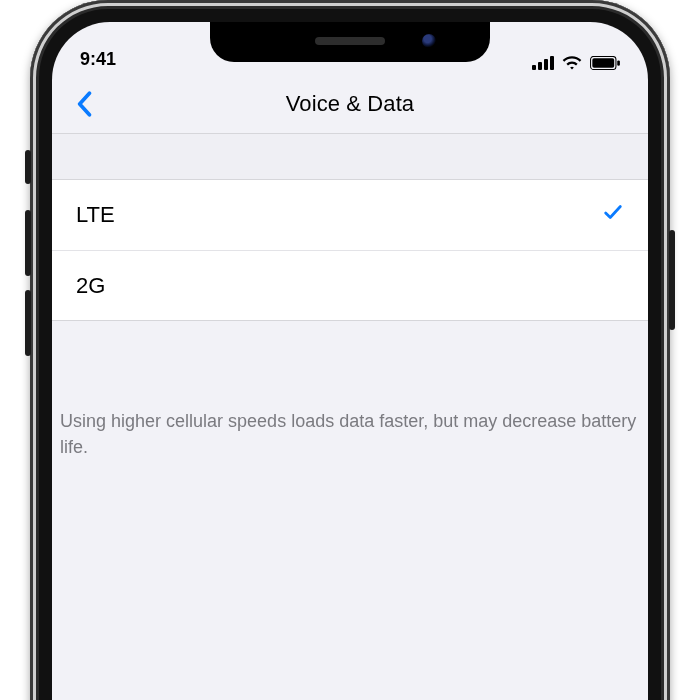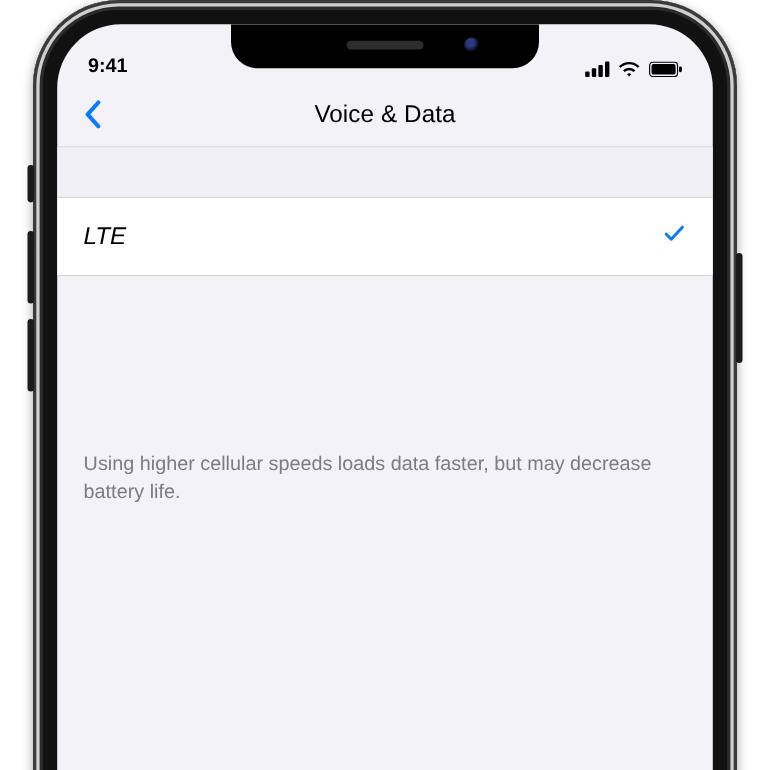--- a/index.html
+++ b/index.html
@@ -53,25 +53,25 @@
     .nav-title{font-size:22px;font-weight:400;letter-spacing:.1px;color:#000;}
     .back{position:absolute;left:14px;top:50%;transform:translateY(-50%);width:36px;height:36px;
       display:flex;align-items:center;justify-content:center;}
     
     .spacer{position:absolute;top:112px;left:0;right:0;height:46px;background:#efeff4;
       border-bottom:1px solid #d6d6da;}
     
     .list{position:absolute;top:158px;left:0;right:0;background:#fff;
       border-top:0 solid #d6d6da;border-bottom:1px solid #d6d6da;}
     .cell{display:flex;align-items:center;justify-content:space-between;height:70px;
-      padding:0 24px;font-size:22px;color:#000;background:#fff;font-style:italic;}
+      padding:0 24px;font-size:22px;color:#000;background:#fff;}
     .cell + .cell{border-top:1px solid #e3e3e7;margin-left:0;}
     .check{color:#0a7bff;font-weight:700;}
     
-    .footer{position:absolute;left:0;right:0;top:372px;padding:14px 24px;color:#7b7b80;
+    .footer{position:absolute;left:0;right:0;top:372px;padding:14px 8px;color:#7b7b80;
       font-size:18px;line-height:1.45;}
   </style>
 </head>
 <body>
 
 <div class="stage">
   <div class="phone">
     <span class="btn-left m"></span>
     <span class="btn-left v1"></span>
     <span class="btn-left v2"></span>
@@ -117,19 +117,22 @@
 
       <div class="list">
         <div class="cell">
           <span>LTE</span>
           <span class="check" aria-label="checkmark-icon">
             <svg width="22" height="22" viewBox="0 0 24 24">
                 <polyline points="4,13 9,18 20,6" fill="none" stroke="#0a7bff" stroke-width="3" stroke-linecap="round" stroke-linejoin="round"></polyline>
               </svg>
           </span>
         </div>
+        <div class="cell">
+          <span>2G</span>
+        </div>
       </div>
 
       <div class="footer">Using higher cellular speeds loads data faster, but may decrease battery life.</div>
 
     </div>
   </div>
 </div>
 
 </body></html>

